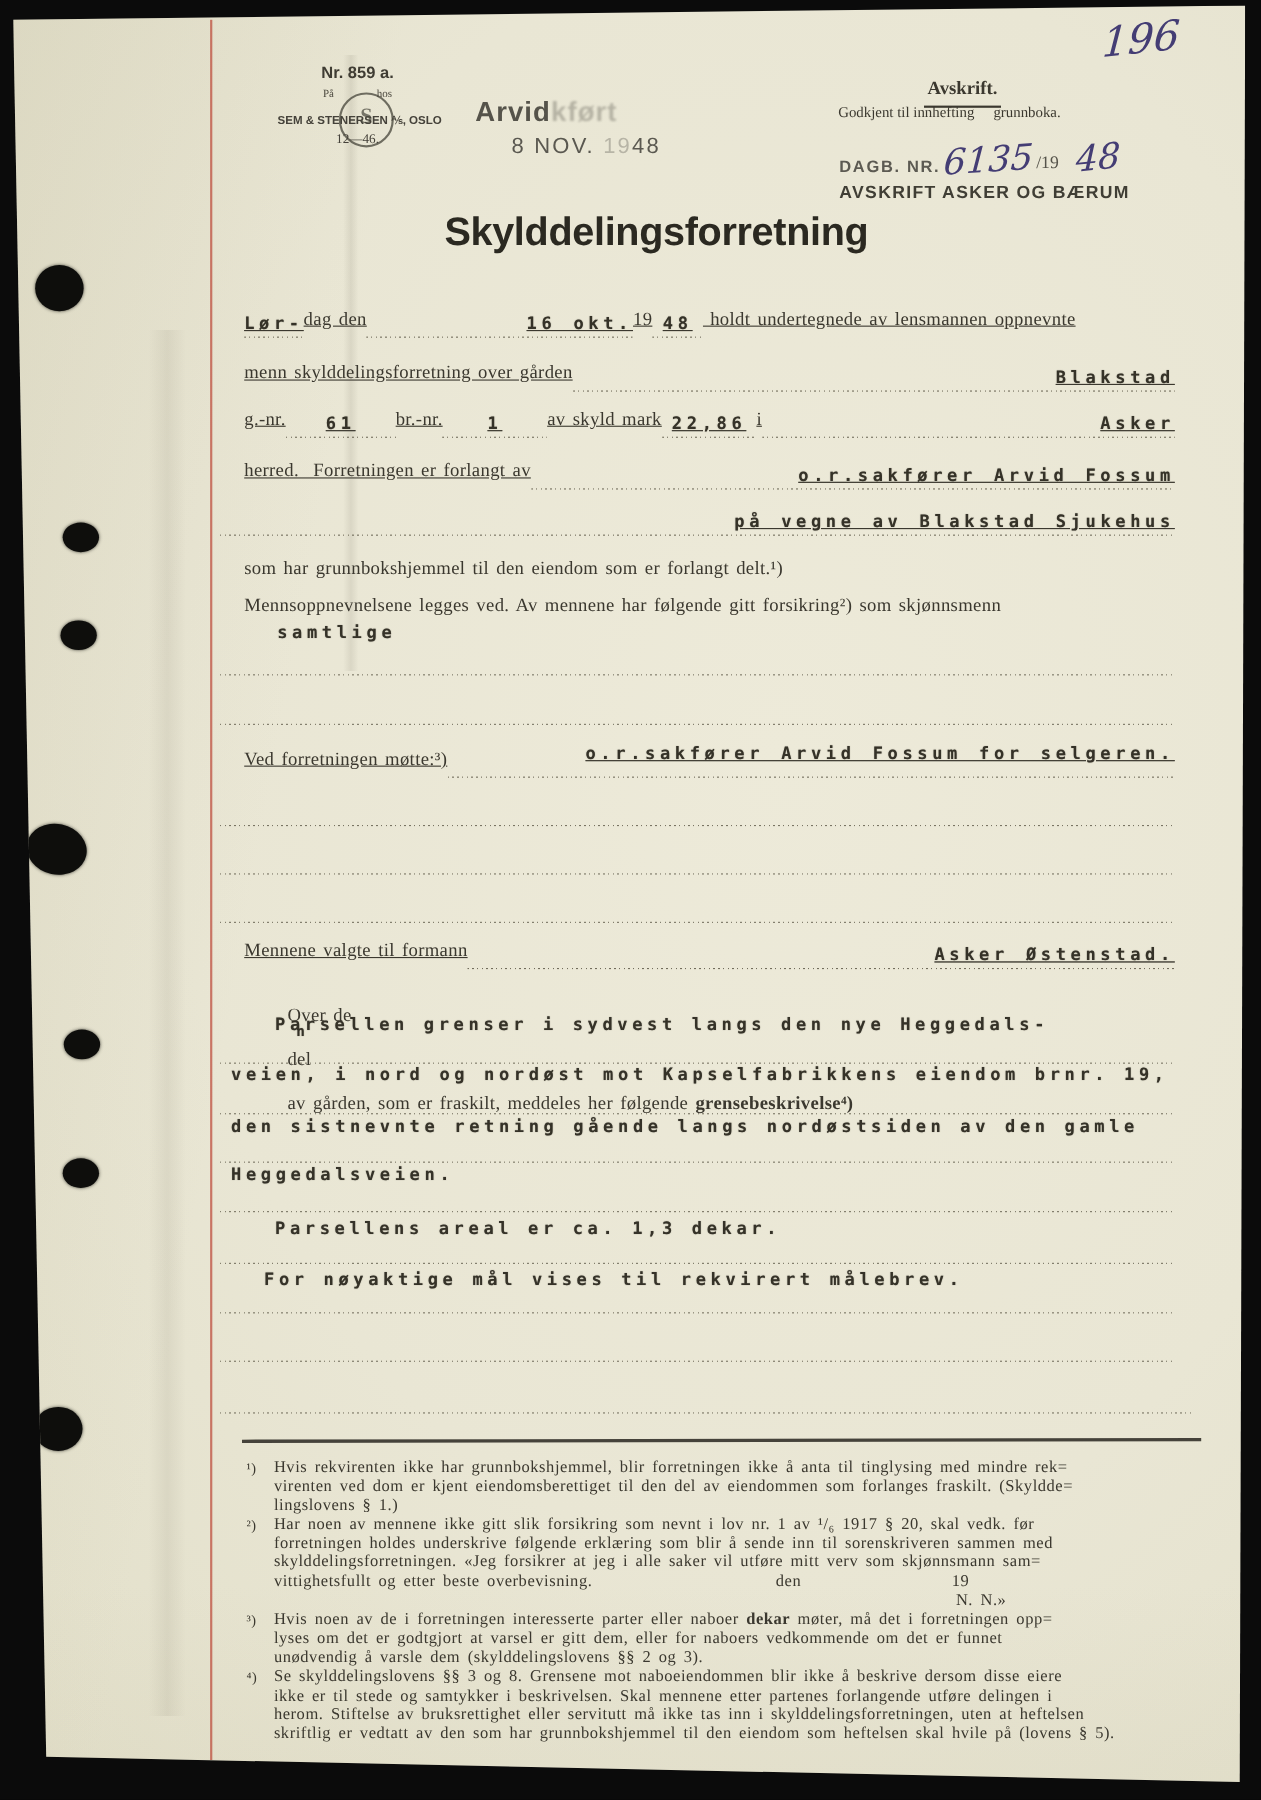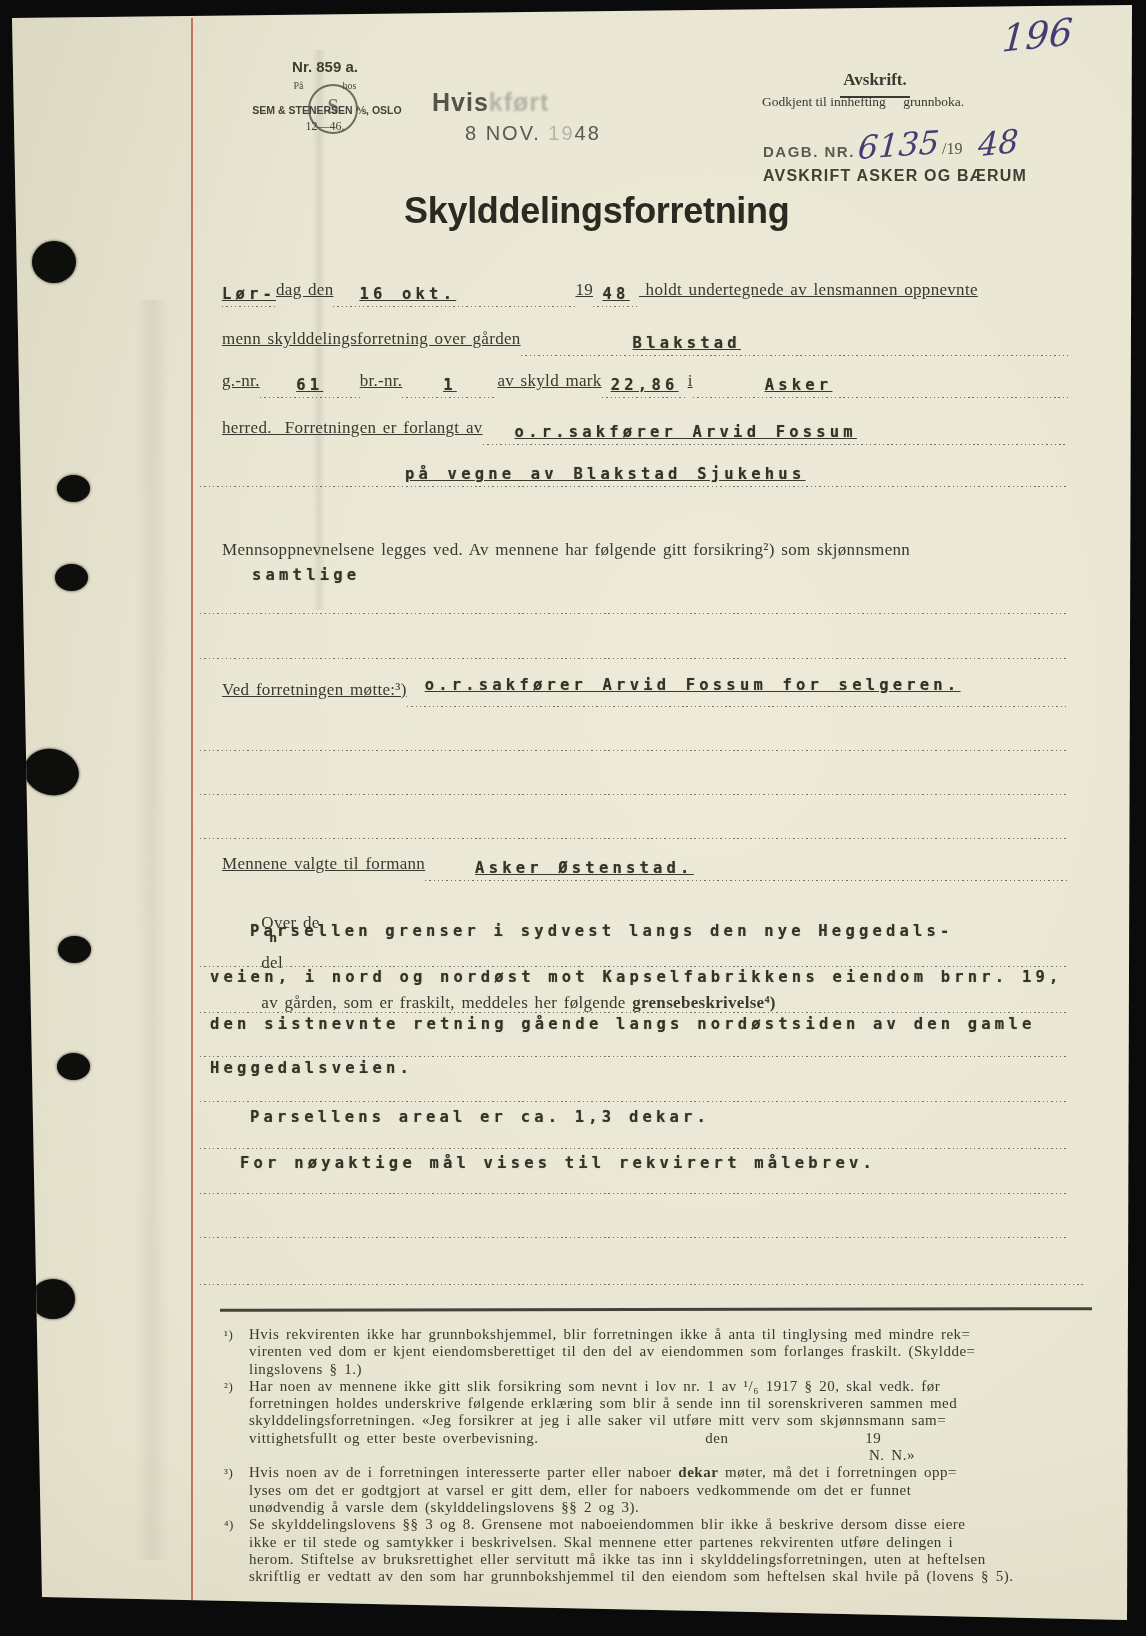--- a/index.html
+++ b/index.html
@@ -23,21 +23,21 @@
   .hand{font-family:"DejaVu Serif",serif;font-style:italic;color:#443d74;}
   #logo-ring{position:absolute;left:308px;top:84px;width:46px;height:46px;border:2.5px solid rgba(70,68,58,.75);
              border-radius:50%;}
   #logo-ring span{position:absolute;left:0;right:0;top:9px;text-align:center;font:bold 20px "Liberation Serif",serif;color:rgba(70,68,58,.7);}
 
   
   .row{position:absolute;display:flex;align-items:baseline;height:27px;left:222px;width:846px;
        font-size:17px;color:#3b382f;letter-spacing:.3px;word-spacing:2px;white-space:pre;text-decoration:underline;}
   .p{flex:0 0 auto;}
   .fill{flex:1 1 auto;align-self:stretch;display:flex;align-items:flex-end;overflow:visible;
-        background:repeating-linear-gradient(90deg, rgba(92,87,70,.85) 0 1.3px, transparent 1.3px 4.3px) bottom/100% 1.4px no-repeat;}
+        background:repeating-linear-gradient(90deg, rgba(92,87,70,.85) 0 1.3px, transparent 1.3px 4.3px) bottom/100% 1.4px no-repeat;justify-content:flex-end;}
   .fill.fx{flex:0 0 auto;}
   .fill.ctr{justify-content:center;}
   .typed{font-family:"DejaVu Sans Mono","Liberation Mono",monospace;font-weight:bold;font-size:15.5px;
          letter-spacing:4.2px;color:#353228;text-shadow:0 0 1px rgba(53,50,40,.5);white-space:pre;}
   .fill .typed{padding-bottom:4px;}
   .fill .hi{padding-bottom:13px;}
   .trow{position:absolute;white-space:pre;}
   .dotline{position:absolute;height:1.4px;
            background:repeating-linear-gradient(90deg, rgba(92,87,70,.8) 0 1.3px, transparent 1.3px 4.3px);}
   #foot-rule{position:absolute;left:220px;top:1308px;width:872px;height:3px;background:#45423a;transform:rotate(-.1deg);}
@@ -69,21 +69,21 @@
         <span>hos</span>
       </div>
       <div style="font:bold 10.5px 'Liberation Sans','DejaVu Sans',sans-serif;color:#45423a;margin-top:13px;margin-left:-18px;width:190px;">SEM &amp; STENERSEN ⅍, OSLO</div>
       <div style="font-size:12px;margin-top:3px;color:#45423a;">12—46.</div>
     </div>
     <div id="logo-ring">
         <span>S</span>
       </div>
 
     <div class="hdr stamp" style="left:432px;top:88px;font-size:25px;letter-spacing:1px;">
-      <span>Hvis</span><span class="faded" style="filter:blur(1px);">kført</span>
+      <span>Arvid</span><span class="faded" style="filter:blur(1px);">kført</span>
     </div>
     <div class="hdr stamp" style="left:465px;top:122px;font-size:20px;letter-spacing:2px;font-weight:normal;color:#5a5850;">
       <span>8 NOV. </span><span class="faded">19</span><span>48</span>
     </div>
 
     <div class="hdr hand" style="left:1002px;top:14px;font-size:37px;transform:rotate(-6deg) skewX(-10deg);">196</div>
     <div class="hdr" style="left:800px;top:70px;width:150px;text-align:center;font-weight:bold;font-size:17px;">
       <span style="border-bottom:2.5px solid #3b382f;padding:0 3px 7px 3px;">Avskrift.</span>
     </div>
     <div class="hdr" style="left:762px;top:94px;font-size:13.5px;">
@@ -125,20 +125,21 @@
 
     <div class="row" style="top:418px;">
       <span class="p">herred.  Forretningen er forlangt av</span>
       <span class="fill" style="padding-left:32px;"><span class="typed">o.r.sakfører Arvid Fossum</span></span>
     </div>
 
     <div class="row" style="top:460px;left:200px;width:868px;">
       <span class="fill" style="padding-left:205px;"><span class="typed">på vegne av Blakstad Sjukehus</span></span>
     </div>
 
+    <div class="trow" style="left:222px;top:507px;font-size:17px;letter-spacing:.3px;word-spacing:2px;color:#3b382f;">som har grunnbokshjemmel til den eiendom som er forlangt delt.¹)</div>
     <div class="trow" style="left:222px;top:540px;font-size:17px;letter-spacing:.3px;word-spacing:2px;color:#3b382f;">Mennsoppnevnelsene legges ved. Av mennene har følgende gitt forsikring²) som skjønnsmenn</div>
     <div class="trow" style="left:252px;top:566px;"><span class="typed">samtlige</span></div>
 
     <div class="row" style="top:680px;">
       <span class="p">Ved forretningen møtte:³)</span>
       <span class="fill" style="padding-left:18px;"><span class="typed hi">o.r.sakfører Arvid Fossum for selgeren.</span></span>
     </div>
 
     <div class="row" style="top:854px;">
       <span class="p">Mennene valgte til formann</span>
@@ -196,21 +197,21 @@
       </div>
       <div class="fn">
         <span class="mk">³)</span>
         <div><span>Hvis noen av de i forretningen interesserte parter eller naboer </span><span class="b">dekar</span><span> møter, må det i forretningen opp=</span></div>
         <div>lyses om det er godtgjort at varsel er gitt dem, eller for naboers vedkommende om det er funnet</div>
         <div>unødvendig å varsle dem (skylddelingslovens §§ 2 og 3).</div>
       </div>
       <div class="fn">
         <span class="mk">⁴)</span>
         <div>Se skylddelingslovens §§ 3 og 8. Grensene mot naboeiendommen blir ikke å beskrive dersom disse eiere</div>
-        <div>ikke er til stede og samtykker i beskrivelsen. Skal mennene etter partenes rekvirenten utføre delingen i</div>
+        <div>ikke er til stede og samtykker i beskrivelsen. Skal mennene etter partenes forlangende utføre delingen i</div>
         <div>herom. Stiftelse av bruksrettighet eller servitutt må ikke tas inn i skylddelingsforretningen, uten at heftelsen</div>
         <div>skriftlig er vedtatt av den som har grunnbokshjemmel til den eiendom som heftelsen skal hvile på (lovens § 5).</div>
       </div>
     </div>
 
     <div class="hole" style="left:32px;top:241px;width:44px;height:42px;"></div>
     <div class="hole" style="left:57px;top:475px;width:33px;height:27px;"></div>
     <div class="hole" style="left:55px;top:564px;width:33px;height:27px;"></div>
     <div class="hole" style="left:24px;top:749px;width:55px;height:46px;transform:rotate(12deg);"></div>
     <div class="hole" style="left:58px;top:936px;width:33px;height:27px;"></div>

